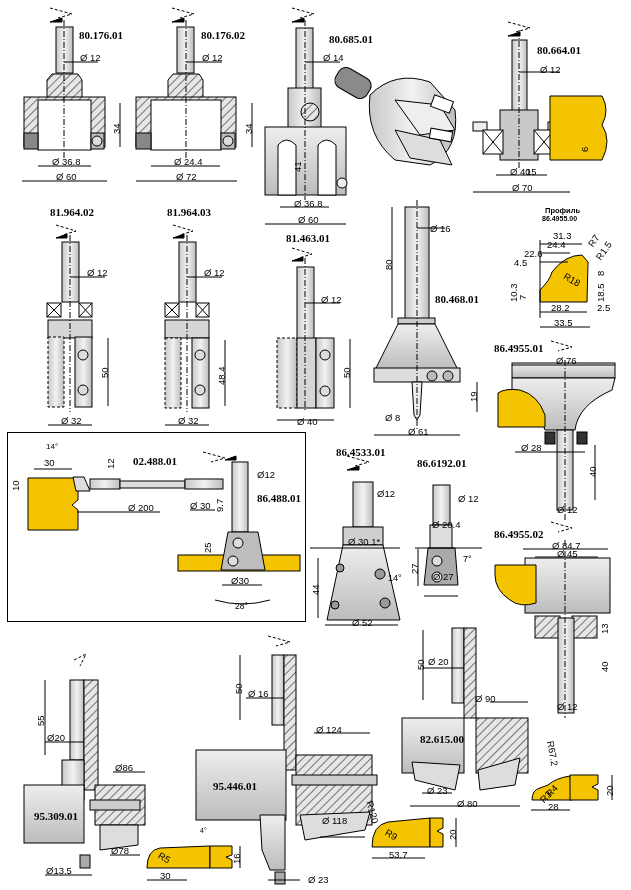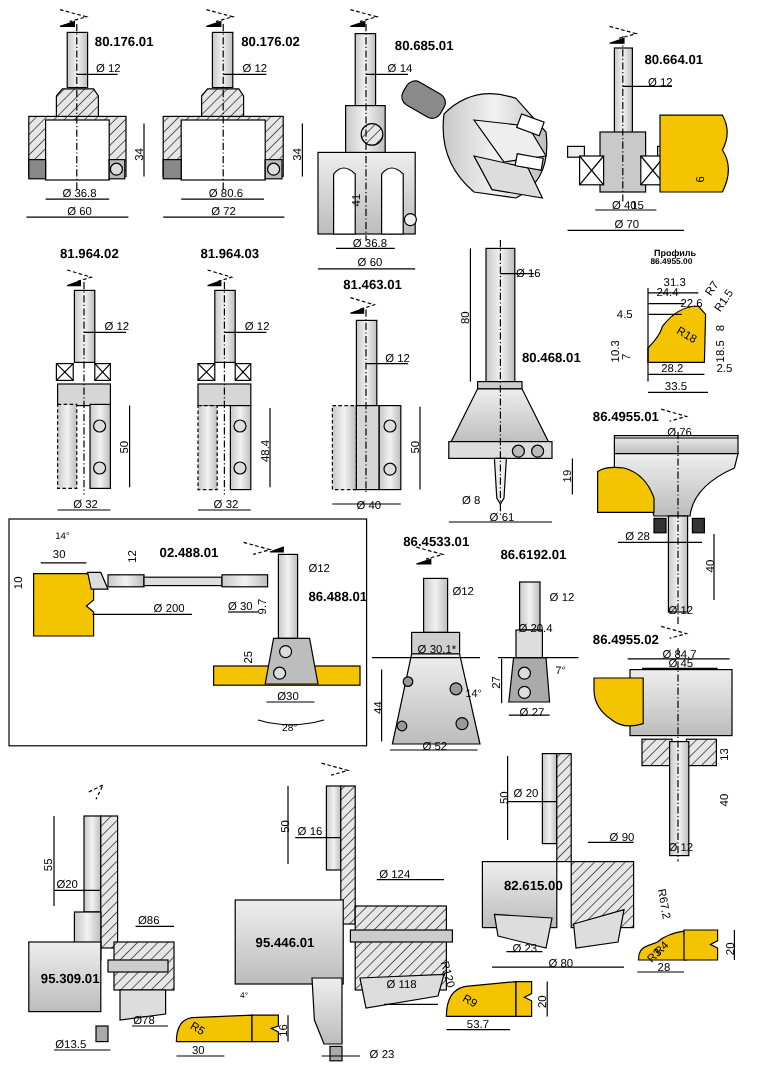--- a/index.html
+++ b/index.html
@@ -1,17 +1,17 @@
 <!DOCTYPE html>
 <html><head>
 <meta charset="utf-8">
 <style>
   html,body{margin:0;padding:0;background:#fff;}
   body{width:631px;height:890px;position:relative;overflow:hidden;font-family:"Liberation Sans",sans-serif;color:#000;}
-  .code{position:absolute;font-weight:bold;font-size:11px;font-family:Liberation Sans, sans-serif;white-space:nowrap;}
+  .code{position:absolute;font-weight:bold;font-size:11px;font-family:Liberation Serif, serif;white-space:nowrap;}
   .dim{position:absolute;font-size:9.5px;font-family:"Liberation Sans",sans-serif;white-space:nowrap;line-height:10px;}
   .vdim{position:absolute;font-size:9.5px;font-family:"Liberation Sans",sans-serif;white-space:nowrap;transform:rotate(-90deg);transform-origin:left top;line-height:10px;}
   .small{position:absolute;font-size:7px;font-weight:bold;white-space:nowrap;}
   svg.layer{position:absolute;left:0;top:0;}
   .frame{position:absolute;left:7px;top:432px;width:297px;height:188px;border:1px solid #000;}
 </style>
 </head>
 <body>
 
 <svg class="layer" width="631" height="890">
@@ -338,21 +338,21 @@
 
 <div class="code" style="left:79px;top:29px">80.176.01</div>
 <div class="dim" style="left:80px;top:53px">Ø 12</div>
 <div class="vdim" style="left:112px;top:134px">34</div>
 <div class="dim" style="left:52px;top:157px">Ø 36.8</div>
 <div class="dim" style="left:56px;top:172px">Ø 60</div>
 
 <div class="code" style="left:201px;top:29px">80.176.02</div>
 <div class="dim" style="left:202px;top:53px">Ø 12</div>
 <div class="vdim" style="left:244px;top:134px">34</div>
-<div class="dim" style="left:174px;top:157px">Ø 80.6</div>
+<div class="dim" style="left:174px;top:157px">Ø 24.4</div>
 <div class="dim" style="left:176px;top:172px">Ø 72</div>
 
 <div class="code" style="left:329px;top:33px">80.685.01</div>
 <div class="dim" style="left:323px;top:53px">Ø 14</div>
 <div class="vdim" style="left:293px;top:172px">41</div>
 <div class="dim" style="left:294px;top:199px">Ø 36.8</div>
 <div class="dim" style="left:298px;top:215px">Ø 60</div>
 
 <div class="code" style="left:537px;top:44px">80.664.01</div>
 <div class="dim" style="left:540px;top:65px">Ø 12</div>
@@ -380,21 +380,21 @@
 <div class="dim" style="left:430px;top:224px">Ø 16</div>
 <div class="vdim" style="left:384px;top:270px">80</div>
 <div class="vdim" style="left:469px;top:402px">19</div>
 <div class="dim" style="left:385px;top:413px">Ø 8</div>
 <div class="dim" style="left:408px;top:427px">Ø 61</div>
 
 <div class="small" style="left:545px;top:206px;font-size:7.5px">Профиль</div>
 <div class="small" style="left:542px;top:215px">86.4955.00</div>
 <div class="dim" style="left:553px;top:231px">31.3</div>
 <div class="dim" style="left:547px;top:240px">24.4</div>
-<div class="dim" style="left:567px;top:249px">22.6</div>
+<div class="dim" style="left:524px;top:249px">22.6</div>
 <div class="dim" style="left:588px;top:236px;transform:rotate(-55deg)">R7</div>
 <div class="dim" style="left:594px;top:246px;transform:rotate(-55deg)">R1.5</div>
 <div class="dim" style="left:514px;top:258px">4.5</div>
 <div class="vdim" style="left:596px;top:276px">8</div>
 <div class="dim" style="left:563px;top:275px;transform:rotate(30deg)">R18</div>
 <div class="vdim" style="left:509px;top:302px">10.3</div>
 <div class="vdim" style="left:518px;top:300px">7</div>
 <div class="vdim" style="left:596px;top:302px">18.5</div>
 <div class="dim" style="left:551px;top:303px">28.2</div>
 <div class="dim" style="left:597px;top:303px">2.5</div>
@@ -420,21 +420,21 @@
 <div class="dim" style="left:348px;top:537px">Ø 30.1*</div>
 <div class="vdim" style="left:311px;top:595px">44</div>
 <div class="dim" style="left:388px;top:573px;font-size:9px">14°</div>
 <div class="dim" style="left:352px;top:618px">Ø 52</div>
 
 <div class="code" style="left:417px;top:457px">86.6192.01</div>
 <div class="dim" style="left:458px;top:494px">Ø 12</div>
 <div class="dim" style="left:432px;top:520px">Ø 20.4</div>
 <div class="vdim" style="left:410px;top:574px">27</div>
 <div class="dim" style="left:463px;top:554px;font-size:9px">7°</div>
-<div class="dim" style="left:433px;top:590px">Ø 27</div>
+<div class="dim" style="left:433px;top:572px">Ø 27</div>
 
 <div class="code" style="left:494px;top:342px">86.4955.01</div>
 <div class="dim" style="left:556px;top:356px">Ø 76</div>
 <div class="dim" style="left:521px;top:443px">Ø 28</div>
 <div class="vdim" style="left:588px;top:477px">40</div>
 <div class="dim" style="left:557px;top:505px">Ø 12</div>
 
 <div class="code" style="left:494px;top:528px">86.4955.02</div>
 <div class="dim" style="left:552px;top:541px">Ø 84.7</div>
 <div class="dim" style="left:557px;top:549px">Ø 45</div>
@@ -452,21 +452,21 @@
 <div class="code" style="left:213px;top:780px">95.446.01</div>
 <div class="vdim" style="left:234px;top:694px">50</div>
 <div class="dim" style="left:248px;top:689px">Ø 16</div>
 <div class="dim" style="left:316px;top:725px">Ø 124</div>
 <div class="dim" style="left:322px;top:816px">Ø 118</div>
 <div class="dim" style="left:308px;top:875px">Ø 23</div>
 
 <div class="code" style="left:420px;top:733px">82.615.00</div>
 <div class="vdim" style="left:416px;top:670px">50</div>
 <div class="dim" style="left:428px;top:657px">Ø 20</div>
-<div class="dim" style="left:508px;top:694px">Ø 90</div>
+<div class="dim" style="left:475px;top:694px">Ø 90</div>
 <div class="dim" style="left:427px;top:786px">Ø 23</div>
 <div class="dim" style="left:457px;top:799px">Ø 80</div>
 
 <div class="dim" style="left:158px;top:853px;transform:rotate(30deg)">R5</div>
 <div class="dim" style="left:200px;top:826px;font-size:7px">4°</div>
 <div class="vdim" style="left:232px;top:864px">16</div>
 <div class="dim" style="left:160px;top:871px">30</div>
 
 <div class="dim" style="left:374px;top:800px;transform:rotate(75deg);transform-origin:left top">R120</div>
 <div class="dim" style="left:385px;top:830px;transform:rotate(30deg)">R9</div>

